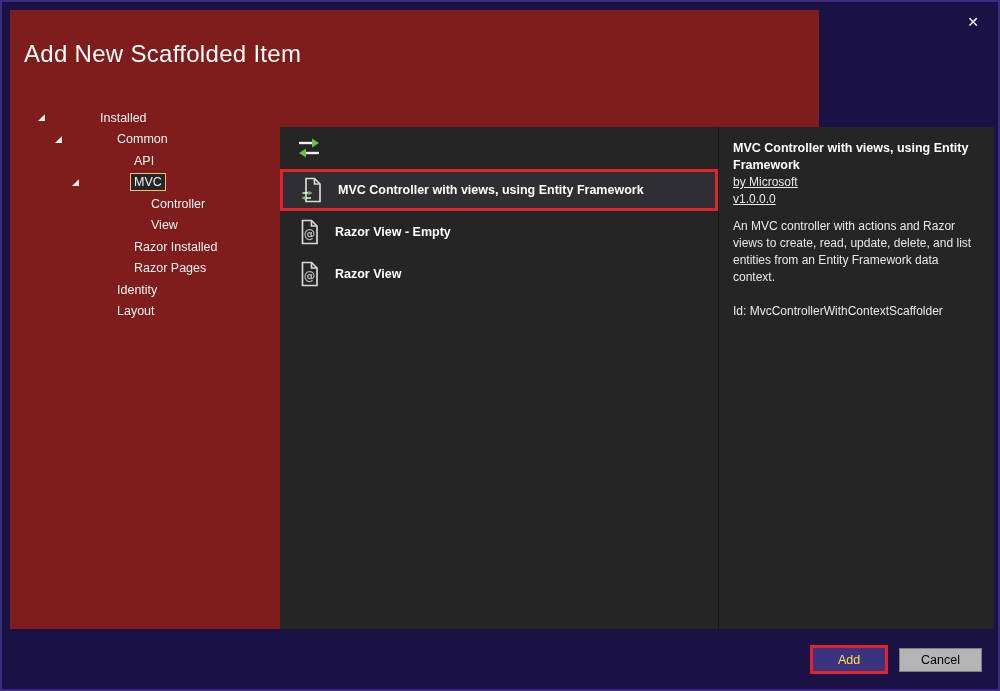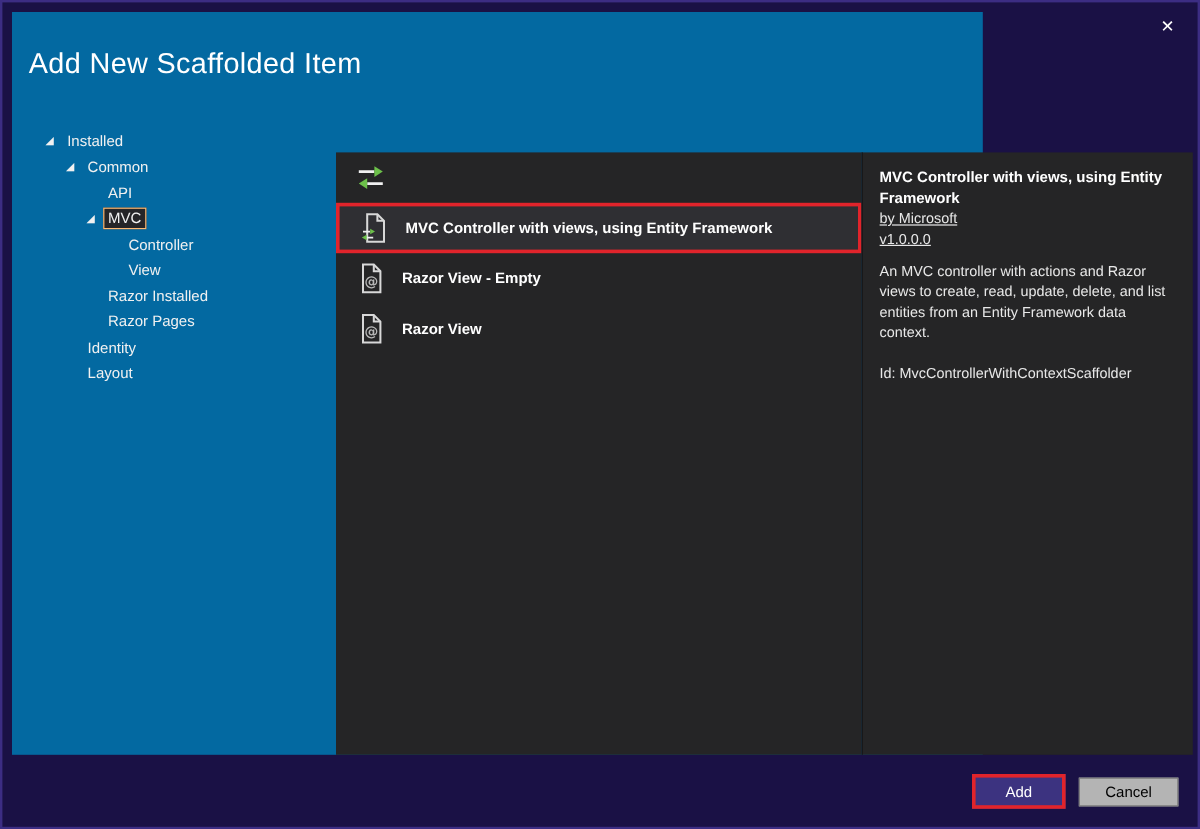--- a/index.html
+++ b/index.html
@@ -13,21 +13,21 @@
   .page {
     position: relative;
     width: 1000px; height: 691px;
     background: #1a1145;
     border: 2px solid #3c2d83;
     overflow: hidden;
   }
   .dialog {
     position: absolute; left: 8px; top: 8px;
     width: 809px; height: 619px;
-    background: #0369a1;
+    background: #7f1d1d;
   }
   .titlebar { position: absolute; left: 0; top: 0; width: 100%; height: 88px; }
   .title {
     position: absolute; left: 14px; top: 30px;
     font-size: 24px; font-weight: 400; color: #ffffff;
     letter-spacing: 0.3px; margin: 0;
   }
   .close {
     position: absolute; right: 13px; top: 8px;
     width: 24px; height: 24px;
@@ -35,21 +35,21 @@
     display: flex; align-items: center; justify-content: center;
     cursor: pointer;
   }
   
   .tree { position: absolute; left: 0; top: 92px; width: 270px; height: 527px; padding-top: 5px; }
   .tree-row {
     height: 21.5px; display: flex; align-items: center;
     color: #f1f1f1; font-size: 12.5px; cursor: pointer; white-space: nowrap;
   }
   .twisty { width: 14px; font-size: 9px; color: #f1f1f1; line-height: 1; flex: 0 0 14px; }
-  .tree-label { padding: 1px 3px; border: 1px solid transparent; }
+  .tree-label { padding: 1px 3px; border: 1px solid transparent; margin-left: 44px; }
   .tree-row.sel .tree-label { border: 1px solid #fdba74; background: #252528; }
   
   .list {
     position: absolute; left: 270px; top: 117px;
     width: 438px; height: 502px; background: #252526;
   }
   .tpl-row {
     height: 42px; display: flex; align-items: center;
     padding-left: 16px; gap: 13px; color: #ffffff; cursor: pointer;
   }
@@ -64,21 +64,21 @@
     padding: 13px 14px 0 14px; color: #e8e8e8;
   }
   .d-title { font-size: 12.5px; font-weight: 700; color: #ffffff; line-height: 17px; }
   .d-line  { font-size: 12px; line-height: 17px; text-decoration: underline; }
   .d-desc  { margin: 10px 0 0; font-size: 12px; line-height: 17px; }
   .d-id    { margin: 17px 0 0; font-size: 12px; line-height: 17px; }
   
   .btn { position: absolute; font-family: inherit; font-size: 12.5px; cursor: pointer; }
   .btn.add {
     left: 808px; top: 643px; width: 78px; height: 29px;
-    background: #3c3380; border: 3px solid #e1242b; color: #ffffff;
+    background: #3c3380; border: 3px solid #e1242b; color: #fde047;
   }
   .btn.cancel {
     left: 897px; top: 646px; width: 83px; height: 24px;
     background: #b4b4b4; border: 1px solid #7d7d7d; color: #000000;
   }
 </style>
 </head>
 <body>
 
 <div class="page">

